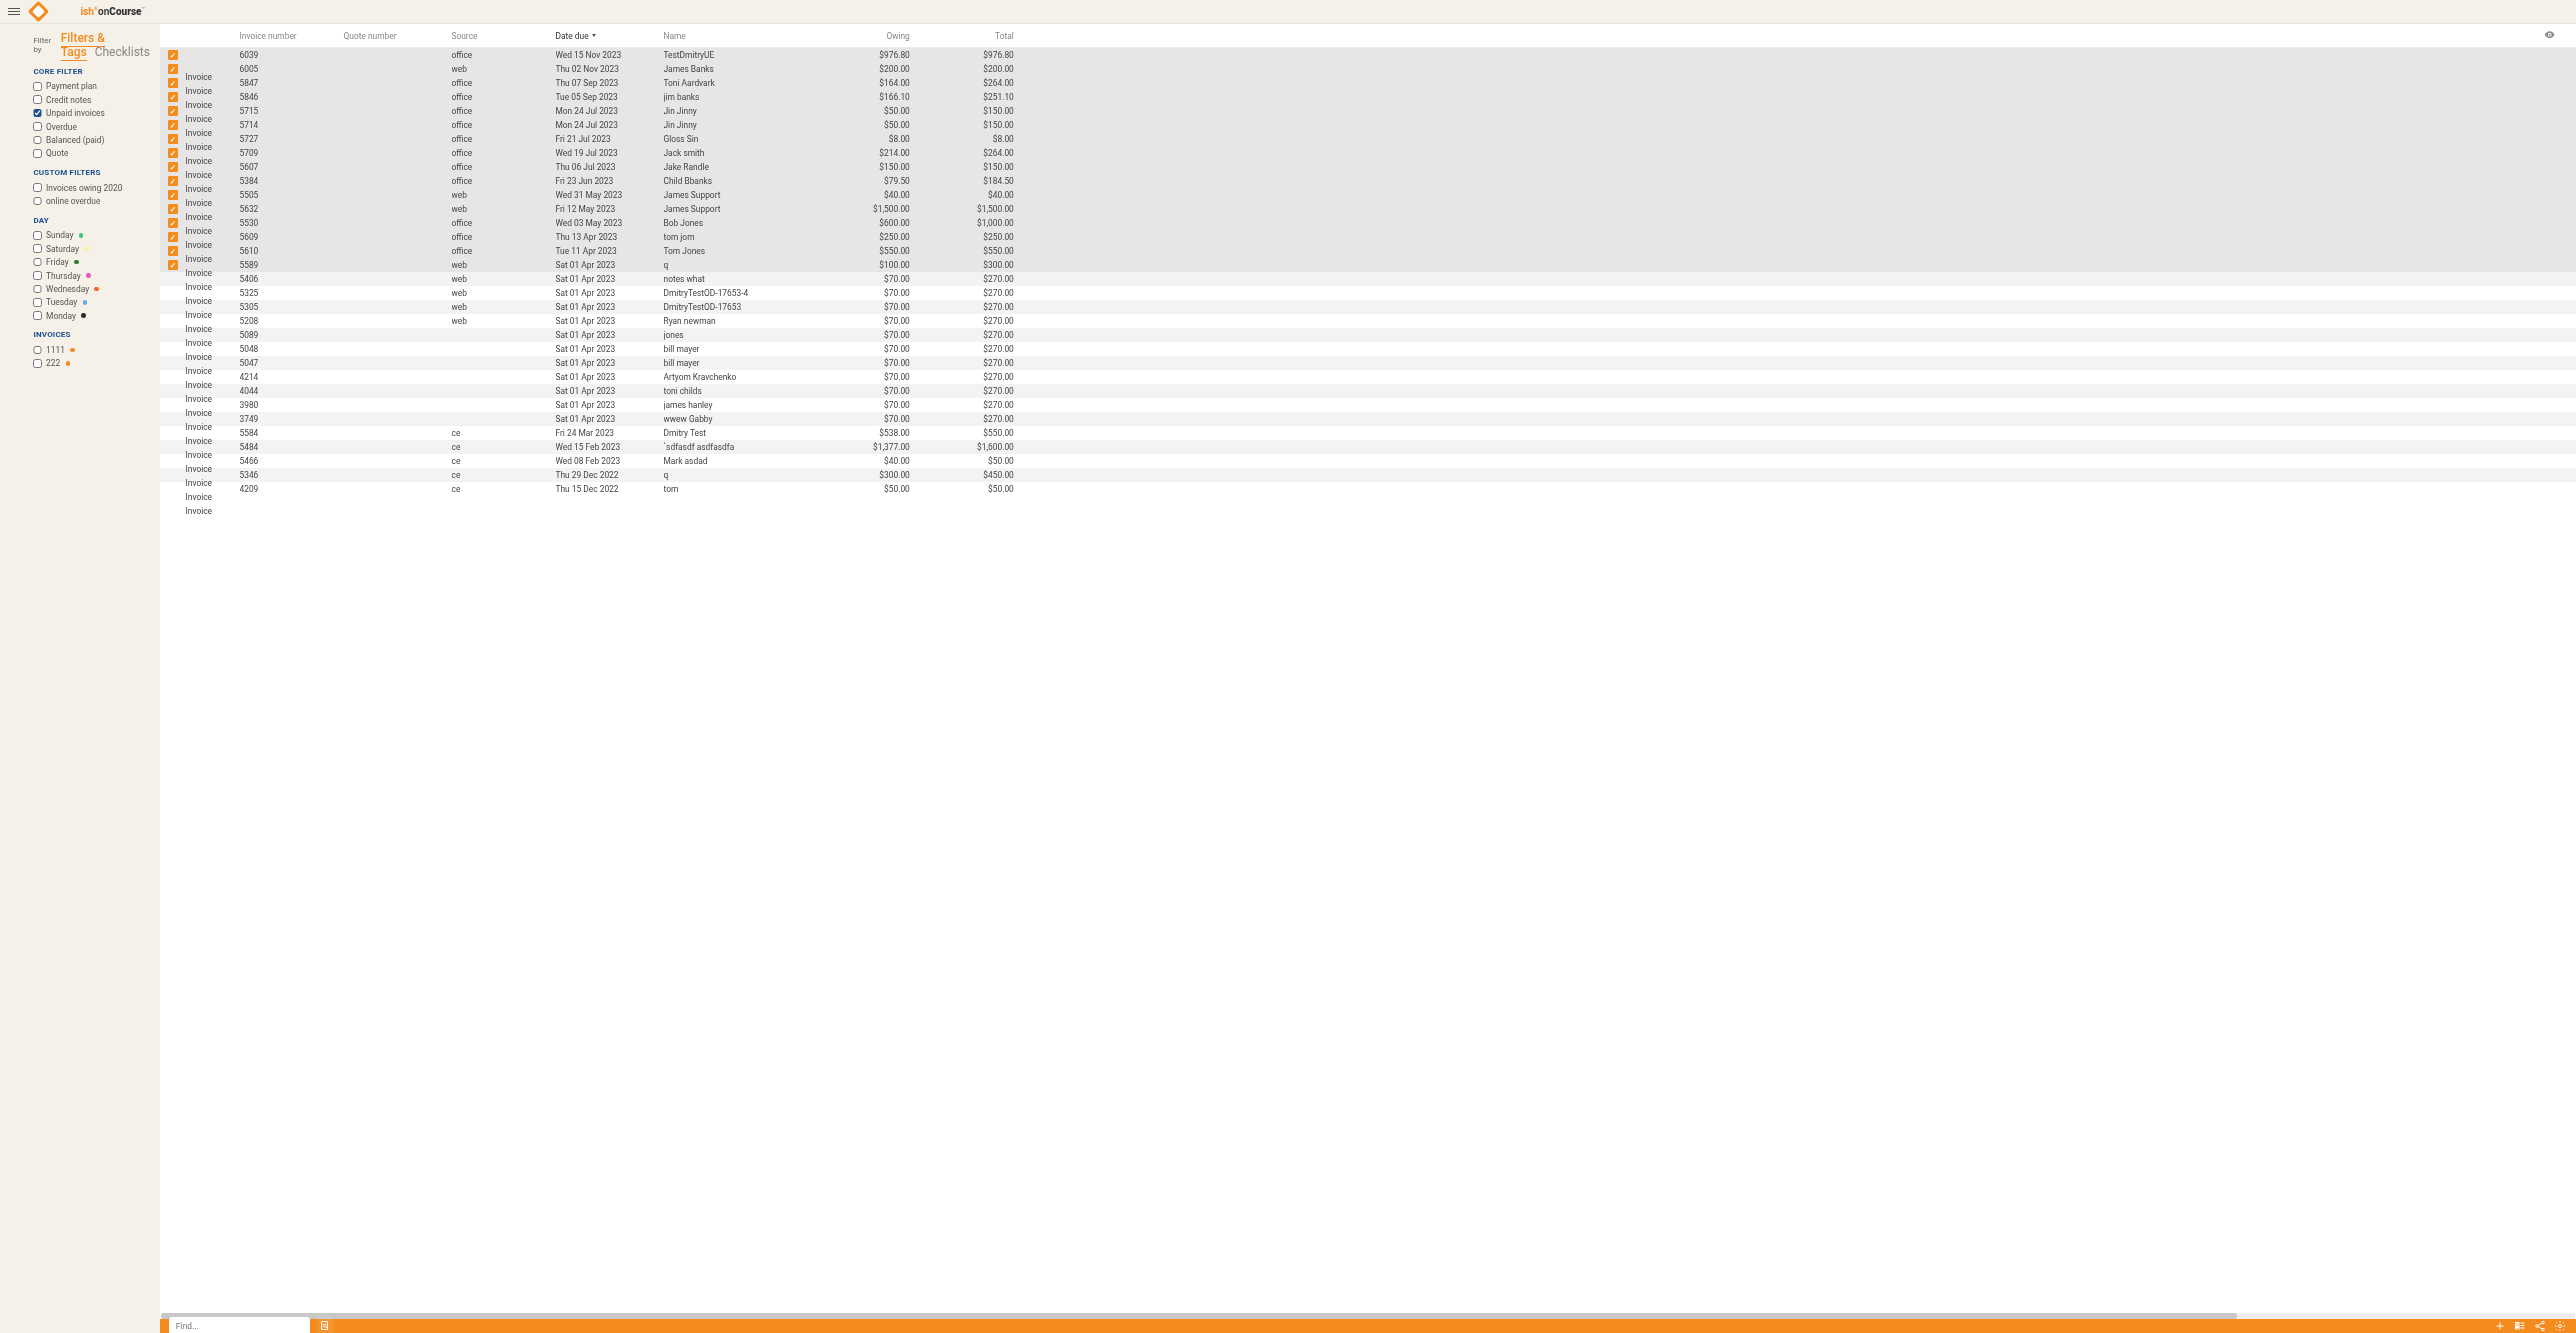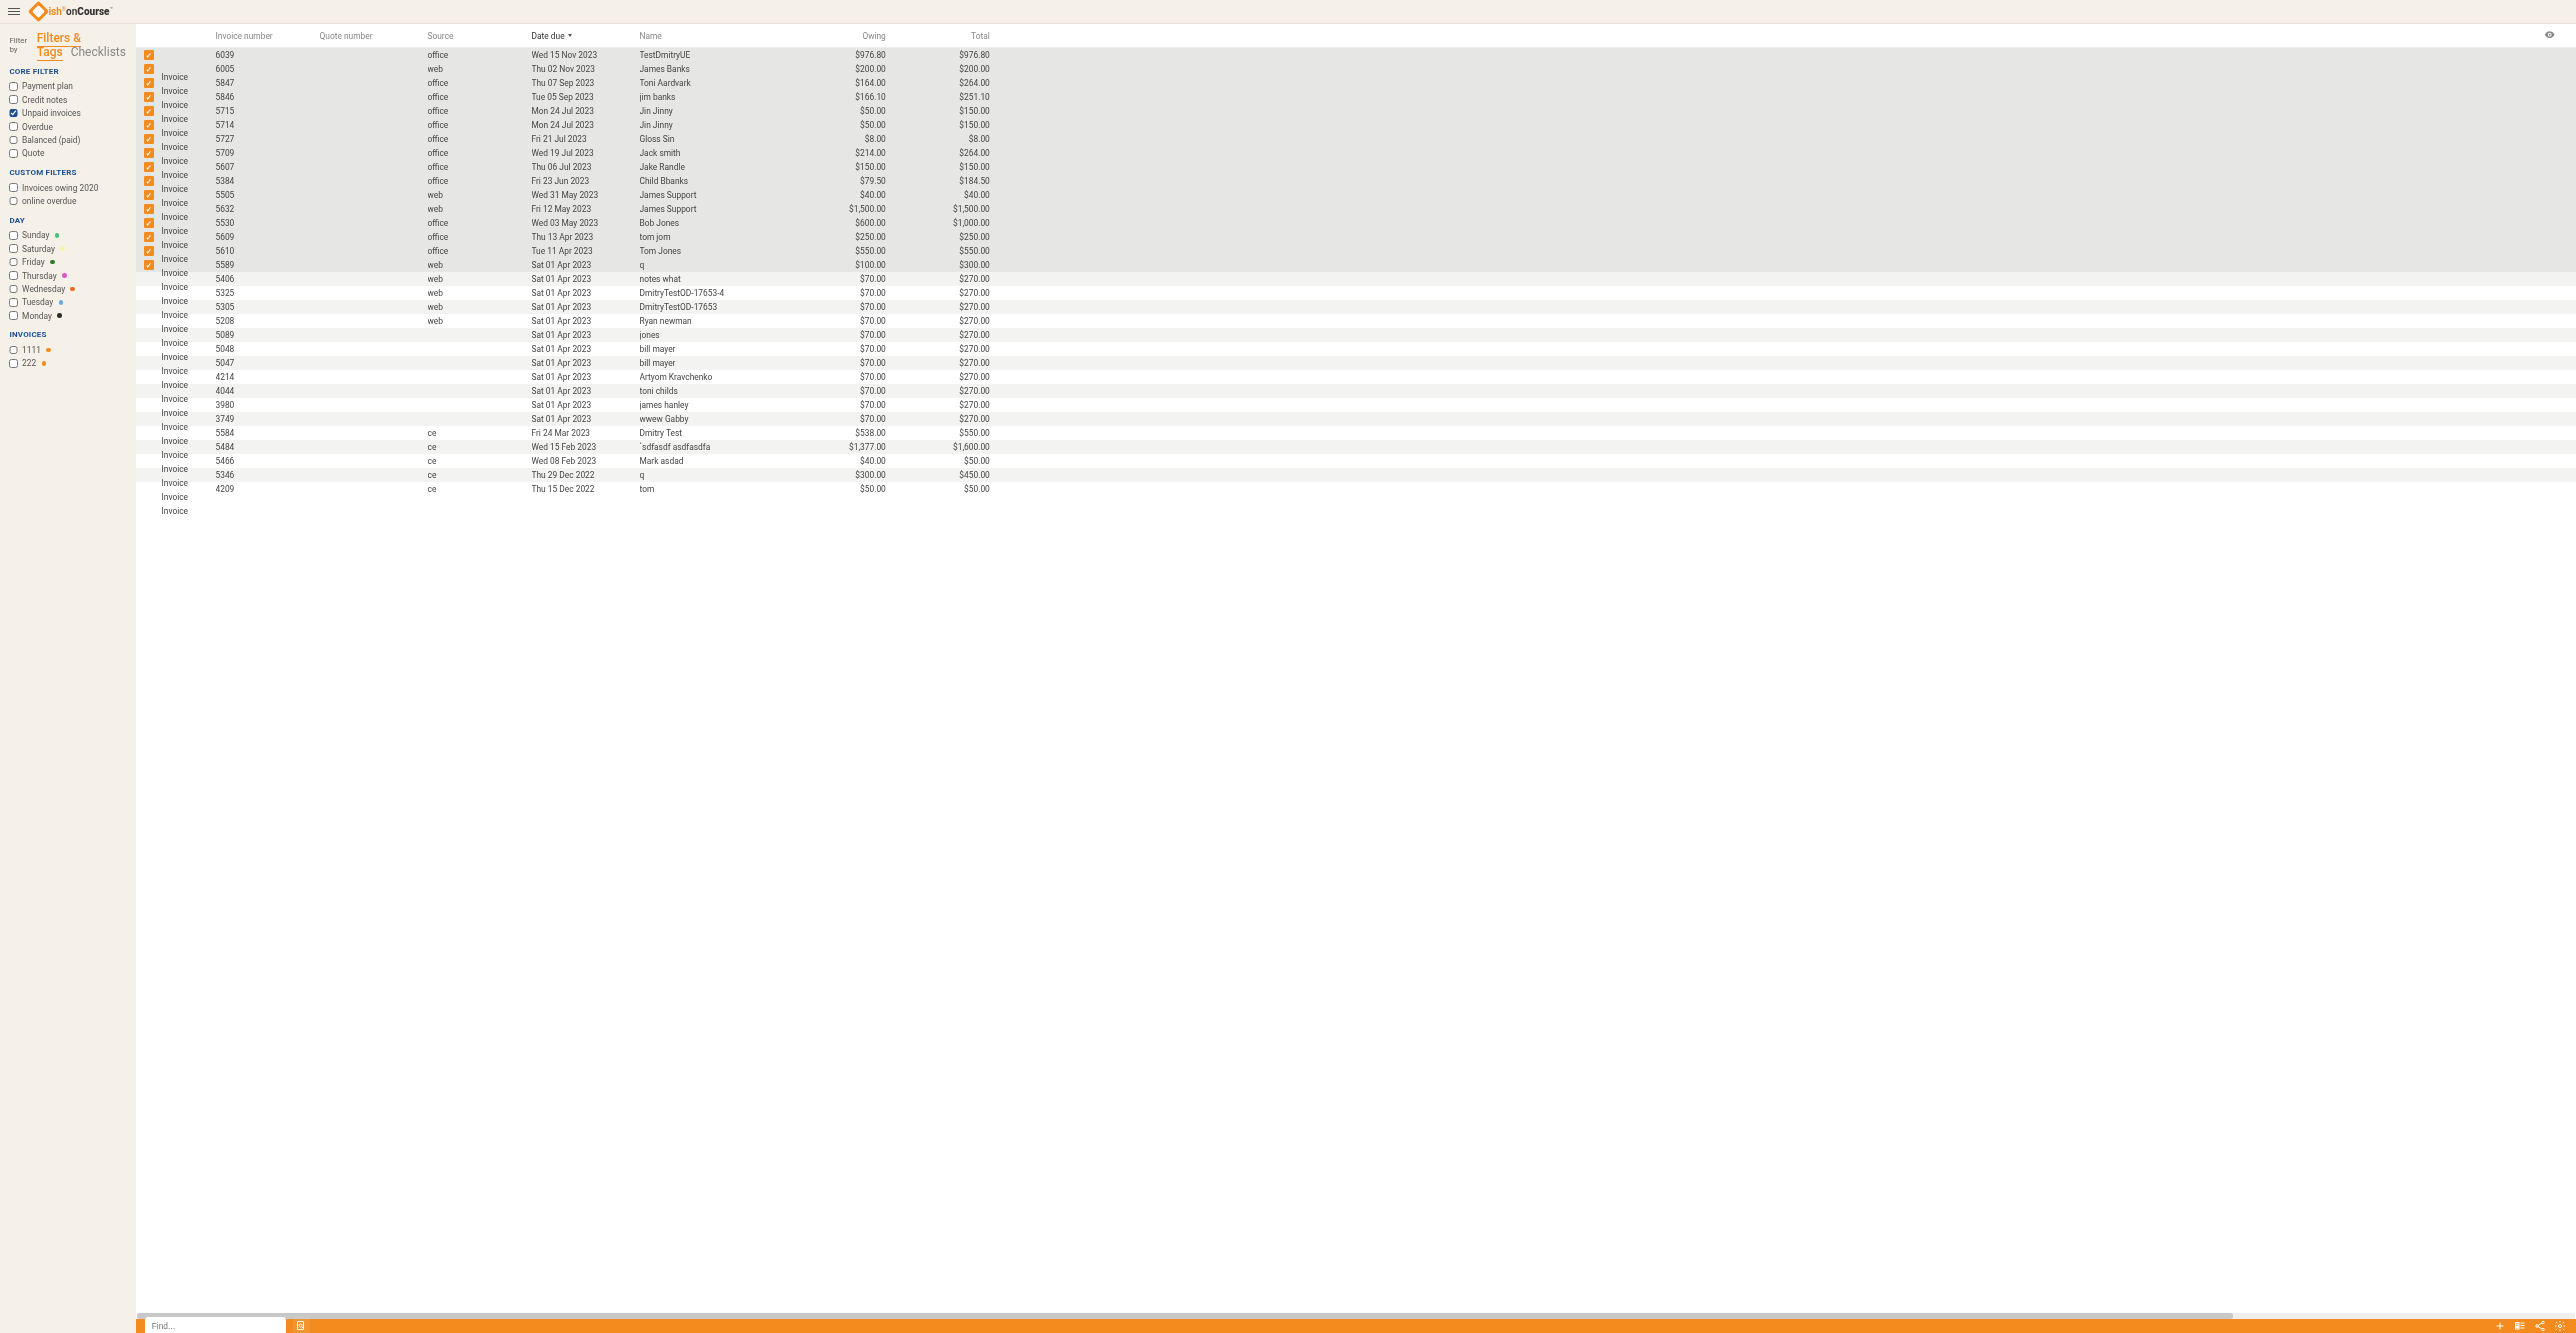--- a/index.html
+++ b/index.html
@@ -7,28 +7,28 @@
   body { display: flex; flex-direction: column; background: #f5f1e8; }
 
   
   .topbar { height: 24px; display: flex; align-items: center; padding: 0 8px; border-bottom: 0.7px solid #e8e3d6; background:#f5f1e8; }
   .menu-icon { width:13.4px; height:13.4px; display:flex; flex-direction:column; justify-content:center; gap:2px; cursor:pointer; }
   .menu-icon span { display:block; height:1.3px; background:#555; width:12px; }
   .logo { margin-left:9.4px; display:flex; align-items:center; gap:2.7px; font-weight:600; color:#333; }
   .logo-mark { width:15px; height:15px; background:#f38b1e; transform:rotate(45deg); border-radius:2px; position:relative; }
   .logo-mark::after{ content:""; position:absolute; inset:2.7px; background:#fff; border-radius:1.3px; }
   .logo-text { font-size:10px; }
-  .logo-text .orange{ color:#f38b1e; font-weight:700;}
+  .logo-text .orange{ color:#f38b1e; font-weight:700;padding-left:32px;}
   .logo-text .sup{ font-size:5.4px; vertical-align:super; color:#f38b1e;}
   .logo-text .tm{ font-size:5.4px; vertical-align:super; color:#888;}
 
   .main { flex:1; display:flex; min-height:0; }
 
   
-  .sidebar { width:136px; background:#f5f1e8; padding:6.7px 9.4px 6.7px 9.4px; font-size:8.4px; color:#444; overflow-y:auto; }
+  .sidebar { width:136px; background:#f5f1e8; padding:6.7px 9.4px 6.7px 9.4px; font-size:8.4px; color:#444; overflow-y:auto;margin-left:24px; }
   .filterby-row{ display:flex; gap:9.4px; align-items:center; margin-bottom:8px; }
   .filterby-label{ color:#666; font-size:8px;}
   .filterby-tab{ color:#888; cursor:pointer; font-size:12px; padding-bottom:1.3px;}
   .filterby-tab.active{ color:#f38b1e; border-bottom:1px solid #f38b1e; font-weight:500;}
   .section-title{ color:#1b4f91; font-weight:700; font-size:8px; letter-spacing:0.2px; margin-top:8px; margin-bottom:4px;}
   .filter-item{ display:flex; align-items:center; gap:4px; padding:1.7px 0; cursor:pointer; color:#555;}
   .filter-item input[type=checkbox]{ width:8.7px; height:8.7px; accent-color:#1b4f91; cursor:pointer;}
   .color-dot{ width:4.7px; height:4.7px; border-radius:50%; display:inline-block; margin-left:1.3px;}
 
   

